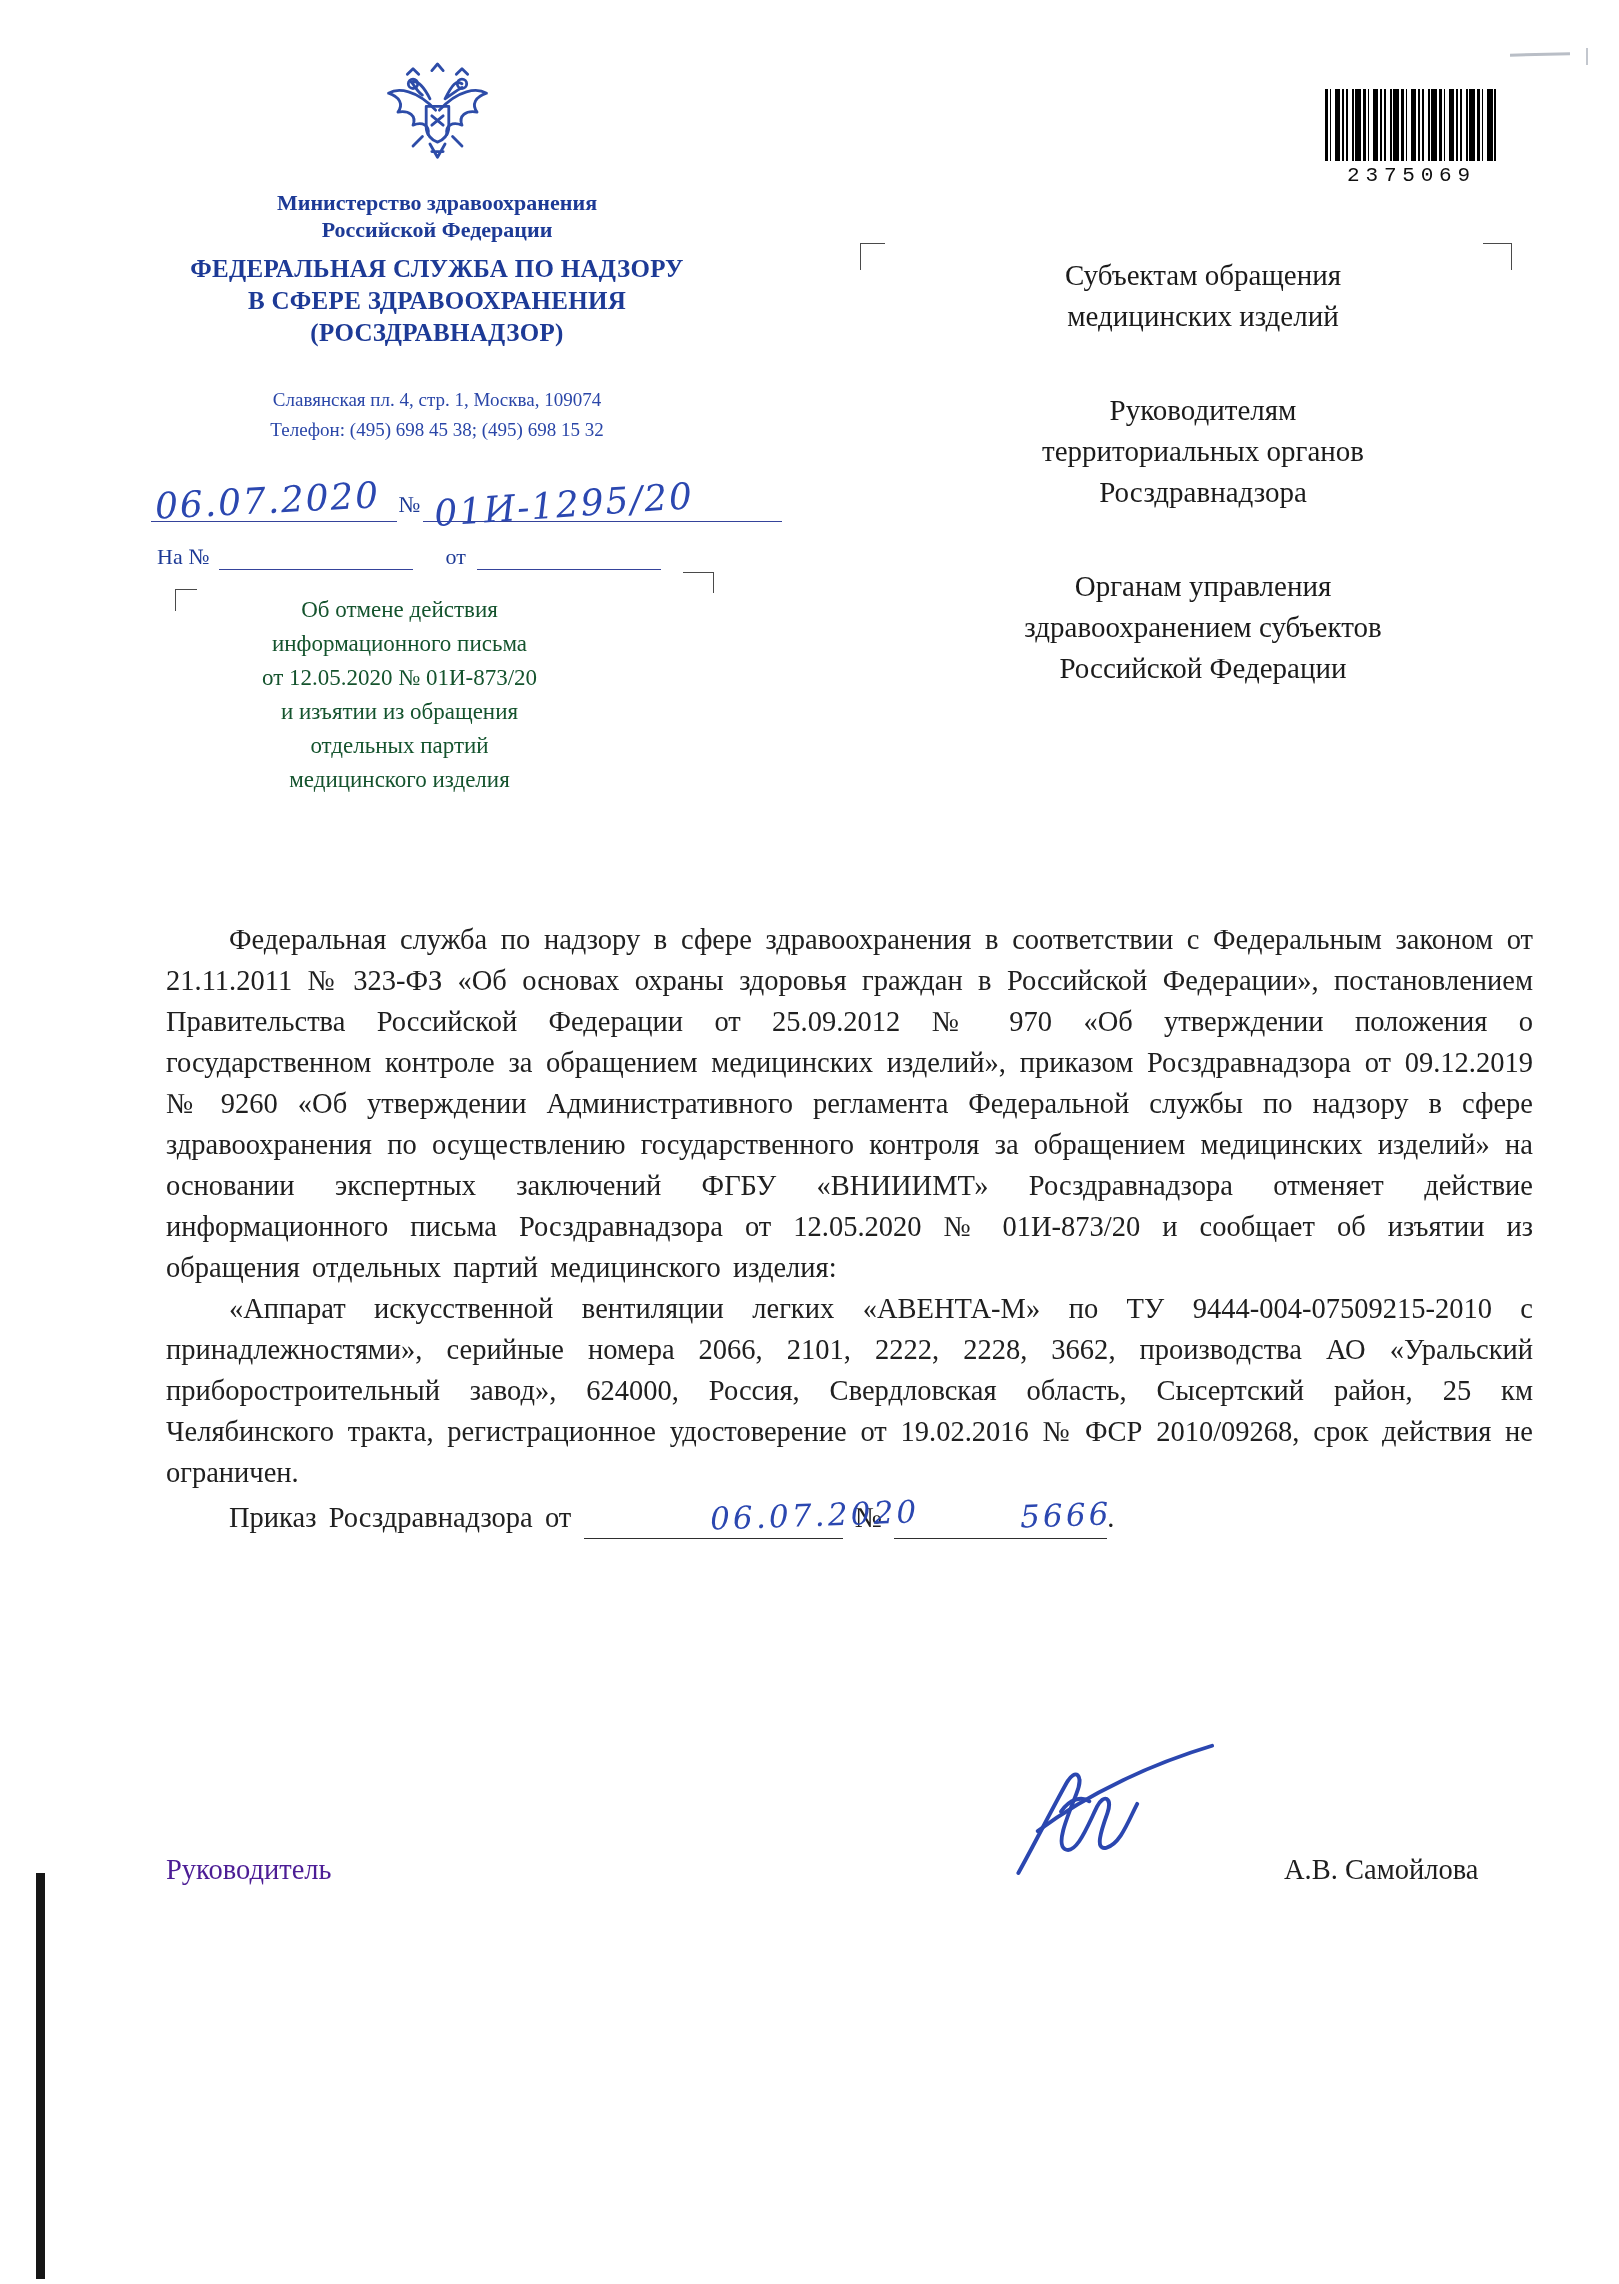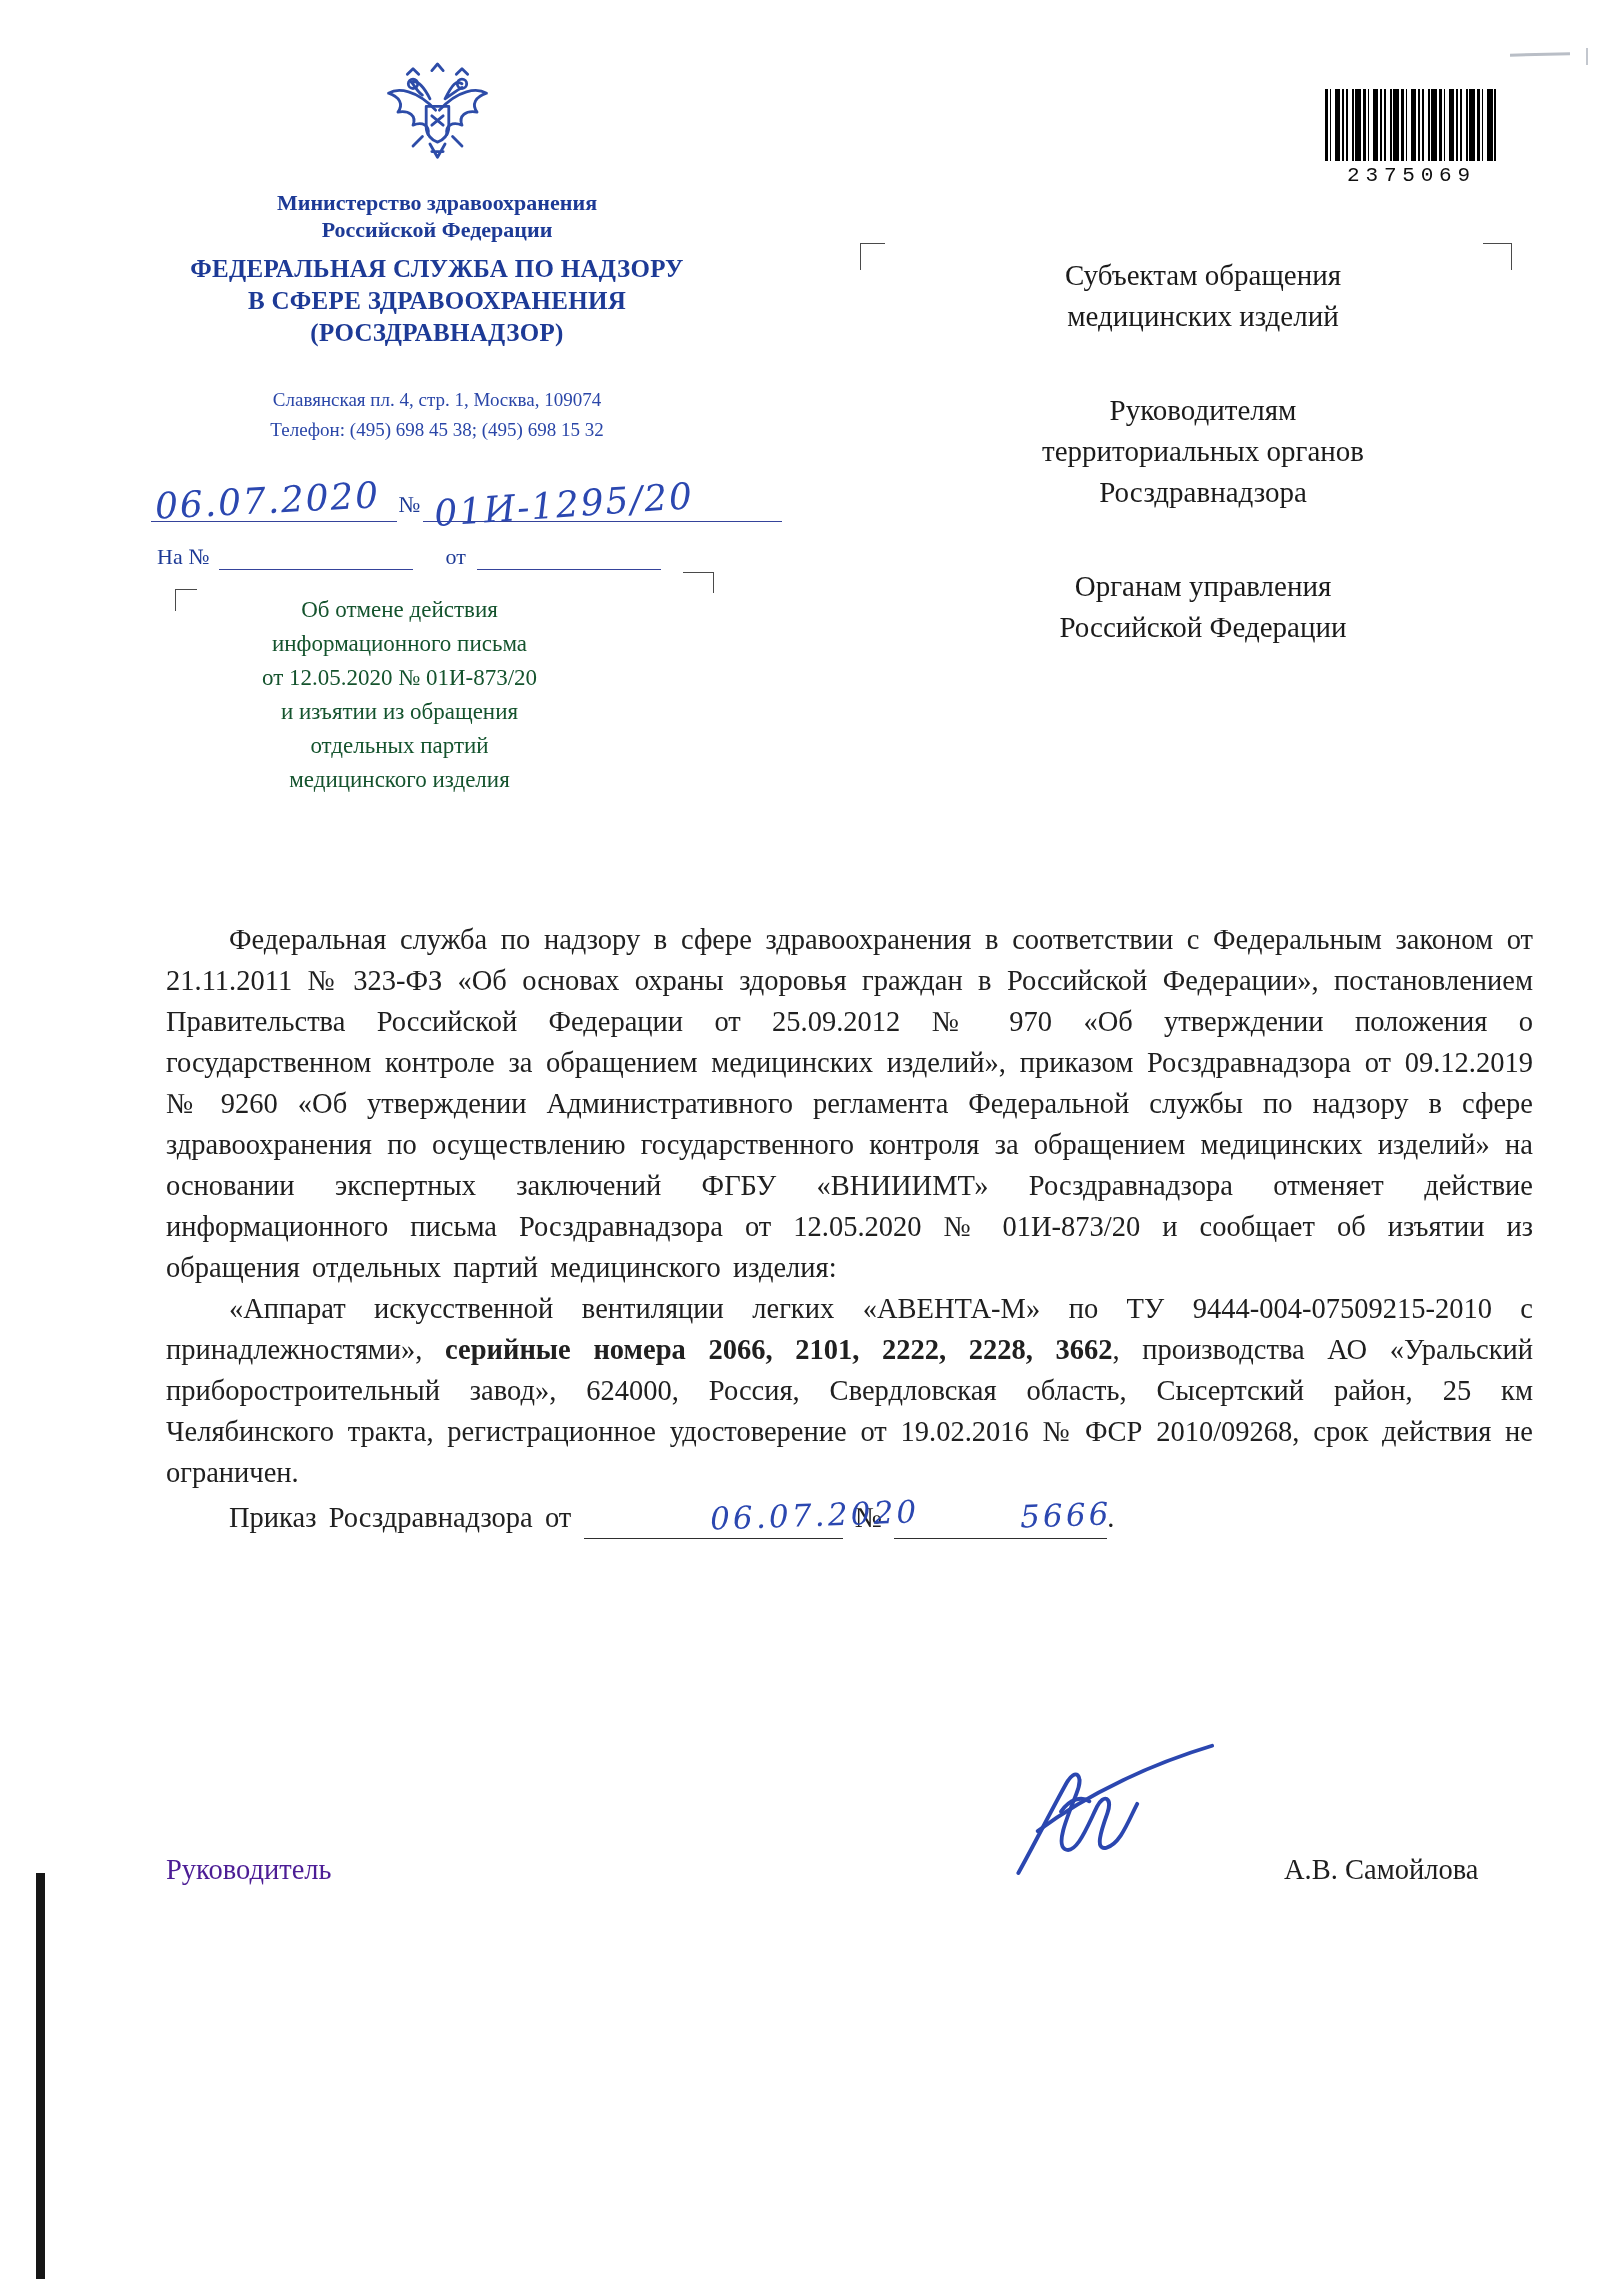--- a/index.html
+++ b/index.html
@@ -71,21 +71,21 @@
       #000 27px 29px, #fff 29px 30px,
       #000 30px 36px, #fff 36px 38px);
   }
   .barcode-number { margin-top: 2.6px; text-align: center; font-family: Liberation Mono, monospace;
                     font-size: 21px; letter-spacing: 5.8px; color: #101010; }
 
   
   .body-text { position: absolute; left: 166px; top: 919px; width: 1367px; }
   .body-text p { font-size: 28.5px; line-height: 41px; text-align: justify; text-indent: 63px;
                  word-spacing: 0.18em; color: #202020; }
-  .body-text p b { font-weight: bold; }
+  .body-text p b { font-weight: normal; }
 
   .order { margin-top: 2.6px; }
   .ublank { display: inline-block; border-bottom: 1.9px solid #2e2e2e; text-align: center; vertical-align: baseline; }
   .w-odate { width: 259px; }
   .w-onum  { width: 213px; }
   .hand-order { font-size: 31px; transform: rotate(-2deg); letter-spacing: 3.2px; white-space: nowrap; }
 
   
   .sig-title { position: absolute; left: 166px; top: 1854px; font-size: 28.5px; color: #4c1d95; }
   .sig-name  { position: absolute; left: 1284px; top: 1854px; font-size: 28.5px; color: #1e1e1e; }
@@ -164,20 +164,21 @@
     <div>Субъектам обращения</div>
     <div>медицинских изделий</div>
   </div>
   <div class="addr-group">
     <div>Руководителям</div>
     <div>территориальных органов</div>
     <div>Росздравнадзора</div>
   </div>
   <div class="addr-group">
     <div>Органам управления</div>
+    <div>здравоохранением субъектов</div>
     <div>Российской Федерации</div>
   </div>
 </div>
 
 <div class="barcode-box">
   <div class="bars"></div>
   <div class="barcode-number">2375069</div>
 </div>
 
 <div class="body-text">

